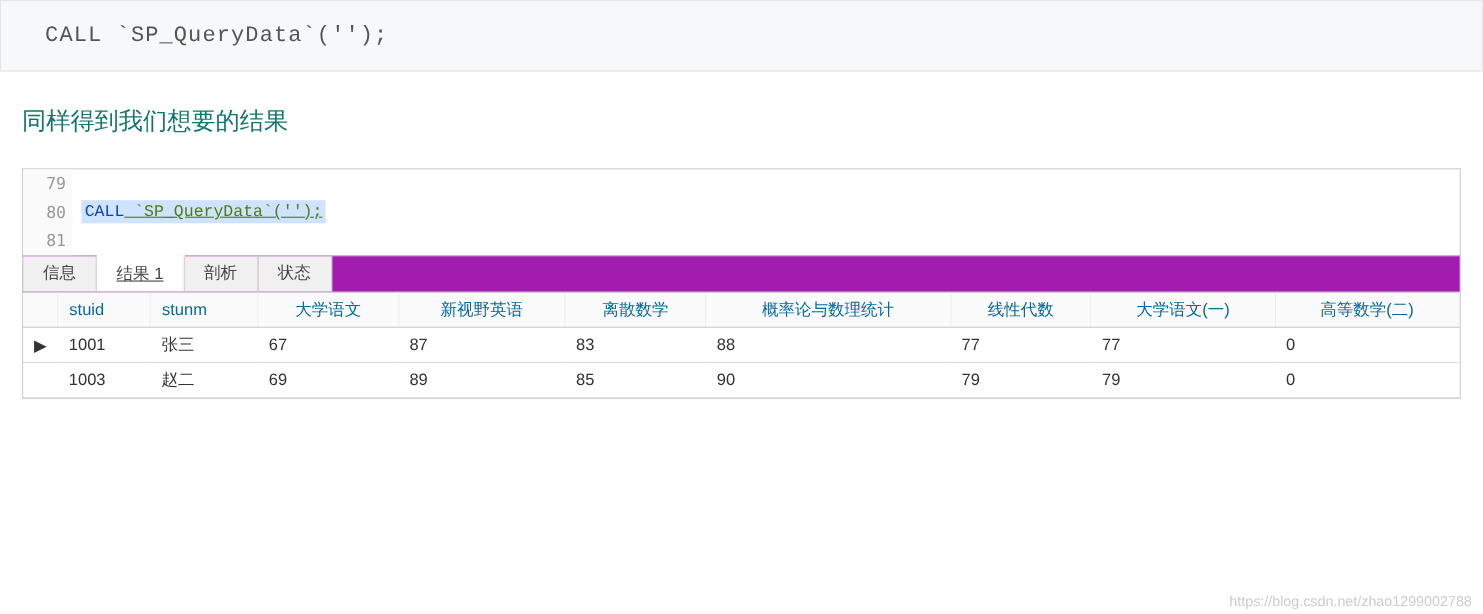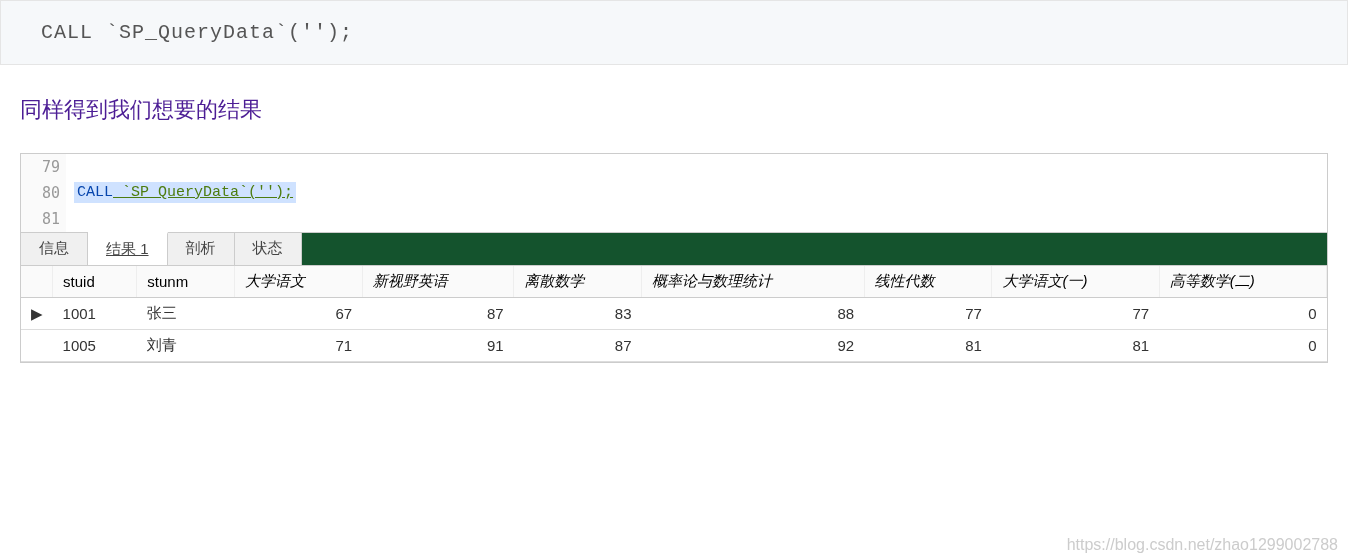--- a/index.html
+++ b/index.html
@@ -19,21 +19,21 @@
       padding: 20px 40px;
       margin: 0 0 30px 0;
       font-family: Consolas, "Courier New", monospace;
       font-size: 20px;
       color: #555;
       letter-spacing: 1px;
     }
     .description {
       margin: 0 0 28px 20px;
       font-size: 22px;
-      color: #4c1d95;
+      color: #0f766e;
     }
     .editor-results {
       border: 1px solid #ccc;
       margin: 0 20px;
     }
     .line-numbers {
       width: 45px;
       text-align: right;
       color: #999;
       font-family: Consolas, monospace;
@@ -53,21 +53,21 @@
     .highlighted-code {
       background: #cfe2ff;
       padding: 2px 3px;
     }
     .kw-call { color: #0645ad; font-weight: normal; }
     .kw-sp { color: #4d7c0f; text-decoration: underline; }
     .tabs {
       display: flex;
       border-top: 1px solid #ccc;
       border-bottom: 1px solid #ccc;
-      background: #14532d;
+      background: #a21caf;
       font-size: 15px;
     }
     .tab {
       padding: 6px 18px;
       border-right: 1px solid #ccc;
       color: #444;
       cursor: pointer;
       background: #f0f0f0;
     }
     .tab.active {
@@ -81,45 +81,43 @@
       border-collapse: collapse;
       font-size: 15px;
     }
     .result-table th {
       text-align: left;
       font-weight: normal;
       padding: 6px 10px;
       border-bottom: 1px solid #ccc;
       border-right: 1px solid #eee;
       background: #fafafa;
-      color: #000000;
+      color: #0369a1;
     }
     .result-table th.numcol {
-      text-align: left;
-      font-style: italic;
+      text-align: center;
     }
     .result-table td {
       padding: 6px 10px;
       border-bottom: 1px solid #ddd;
       color: #333;
     }
     .result-table td.num {
-      text-align: right;
     }
     .row-indicator {
       width: 18px;
       text-align: left;
       padding: 0 2px 0 4px;
       color: #333;
     }
     .watermark {
       position: fixed;
       bottom: 4px;
       right: 10px;
-      font-size: 16px;
+      font-size: 13px;
       color: #ccc;
       pointer-events: none;
       margin-top: 22px;
     }
   </style>
 </head>
 <body>
 
 <div class="code-block-top">
   <span>CALL `SP_QueryData`('');</span>
@@ -175,27 +173,27 @@
           <td class="num">67</td>
           <td class="num">87</td>
           <td class="num">83</td>
           <td class="num">88</td>
           <td class="num">77</td>
           <td class="num">77</td>
           <td class="num">0</td>
         </tr>
         <tr>
           <td class="row-indicator"></td>
-          <td>1005</td>
-          <td>刘青</td>
-          <td class="num">71</td>
-          <td class="num">91</td>
-          <td class="num">87</td>
-          <td class="num">92</td>
-          <td class="num">81</td>
-          <td class="num">81</td>
+          <td>1003</td>
+          <td>赵二</td>
+          <td class="num">69</td>
+          <td class="num">89</td>
+          <td class="num">85</td>
+          <td class="num">90</td>
+          <td class="num">79</td>
+          <td class="num">79</td>
           <td class="num">0</td>
         </tr>
       </tbody>
   </table>
 </div>
 
 <div class="watermark">https://blog.csdn.net/zhao1299002788</div>
 
 </body></html>

